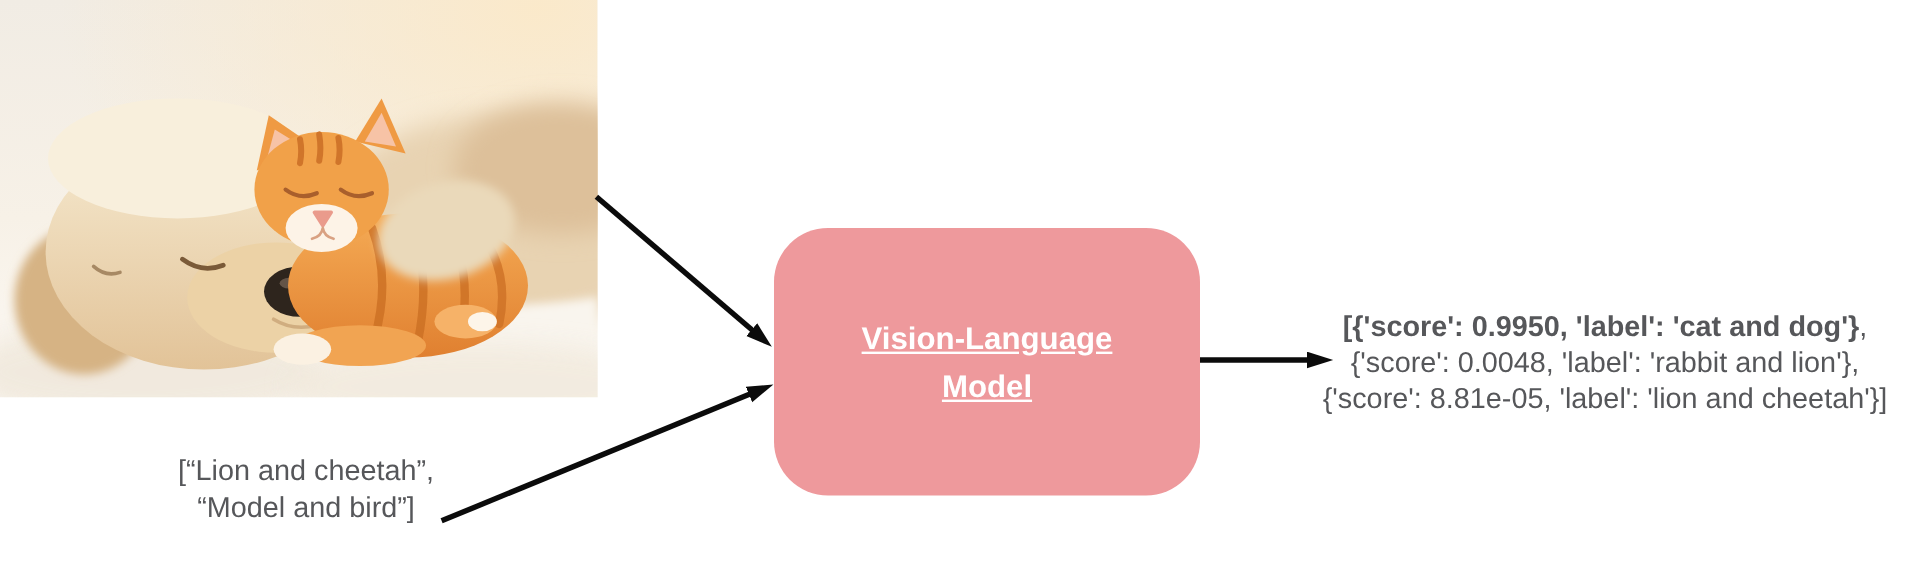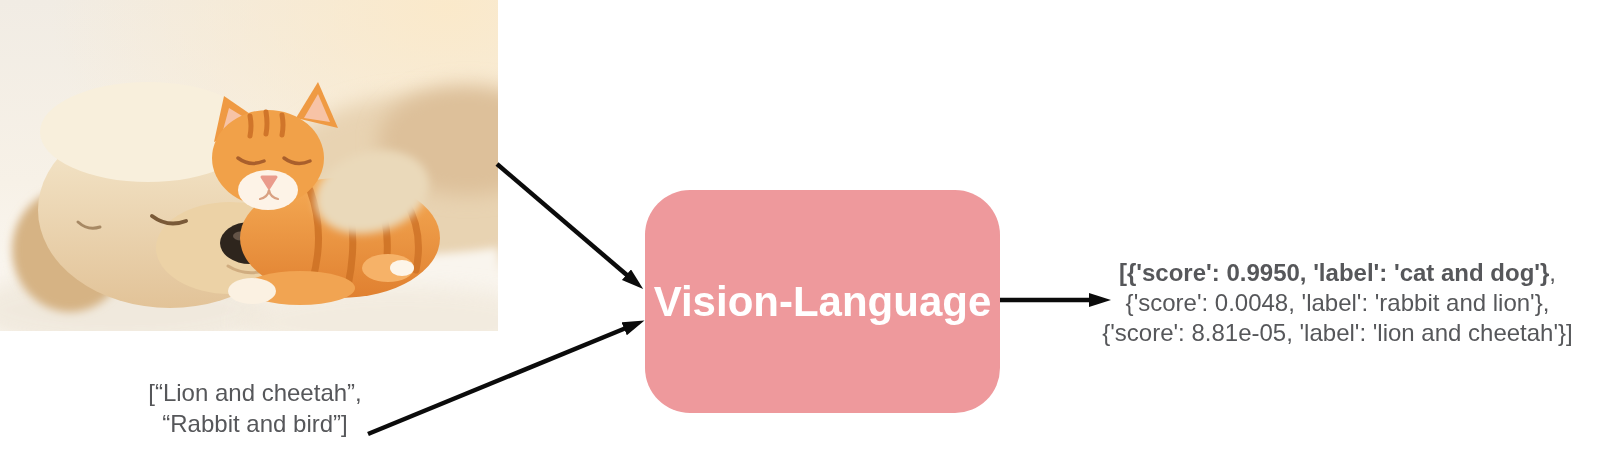--- a/index.html
+++ b/index.html
@@ -22,21 +22,21 @@
   .input-labels{
     position:absolute;left:105px;top:377px;width:300px;
     text-align:center;font-size:24px;line-height:31px;color:var(--text-gray);
   }
   .model-box{
     position:absolute;left:645px;top:190px;width:355px;height:223px;
     background:var(--model-bg);border-radius:45px;
     display:flex;align-items:center;justify-content:center;
   }
   .model-label{
-    font-size:42px;font-weight:bold;line-height:40px;text-align:center;color:var(--model-text);
+    font-size:26px;font-weight:bold;line-height:40px;text-align:center;color:var(--model-text);text-decoration:underline;
   }
   .output-text{
     position:absolute;left:1085px;top:258px;width:505px;
     text-align:center;font-size:24px;line-height:30px;color:var(--text-gray);
     white-space:nowrap;
   }
   .output-text .bold{font-weight:bold;}
   .arrows{
     position:absolute;left:0;top:0;width:1600px;height:473px;pointer-events:none;
   }
@@ -122,26 +122,27 @@
         <path d="M238 158 q12 9 26 3" stroke="#a95f2c" stroke-width="3.5" fill="none" stroke-linecap="round"></path>
         <path d="M284 158 q12 9 26 3" stroke="#a95f2c" stroke-width="3.5" fill="none" stroke-linecap="round"></path>
         <path d="M262 177 L276 177 L269 188 Z" fill="#ea9b8c" stroke="#ea9b8c" stroke-width="3" stroke-linejoin="round"></path>
         <path d="M269 190 q-1 7 -9 9 M269 190 q1 7 9 9" stroke="#d9a182" stroke-width="2.2" fill="none" stroke-linecap="round"></path>
       </g>
     </svg>
   </div>
 
   <div class="input-labels">
     <div>[“Lion and cheetah”,</div>
-    <div>“Rabbit and bird”]</div>
+    <div>“Model and bird”]</div>
   </div>
 
   <div class="model-box">
     <div class="model-label">
       <div>Vision-Language</div>
+      <div>Model</div>
     </div>
   </div>
 
   <div class="output-text">
     <div><span class="bold">[{'score': 0.9950, 'label': 'cat and dog'}</span><span>,</span></div>
     <div>{'score': 0.0048, 'label': 'rabbit and lion'},</div>
     <div>{'score': 8.81e-05, 'label': 'lion and cheetah'}]</div>
   </div>
 
   <svg class="arrows" viewBox="0 0 1600 473">

